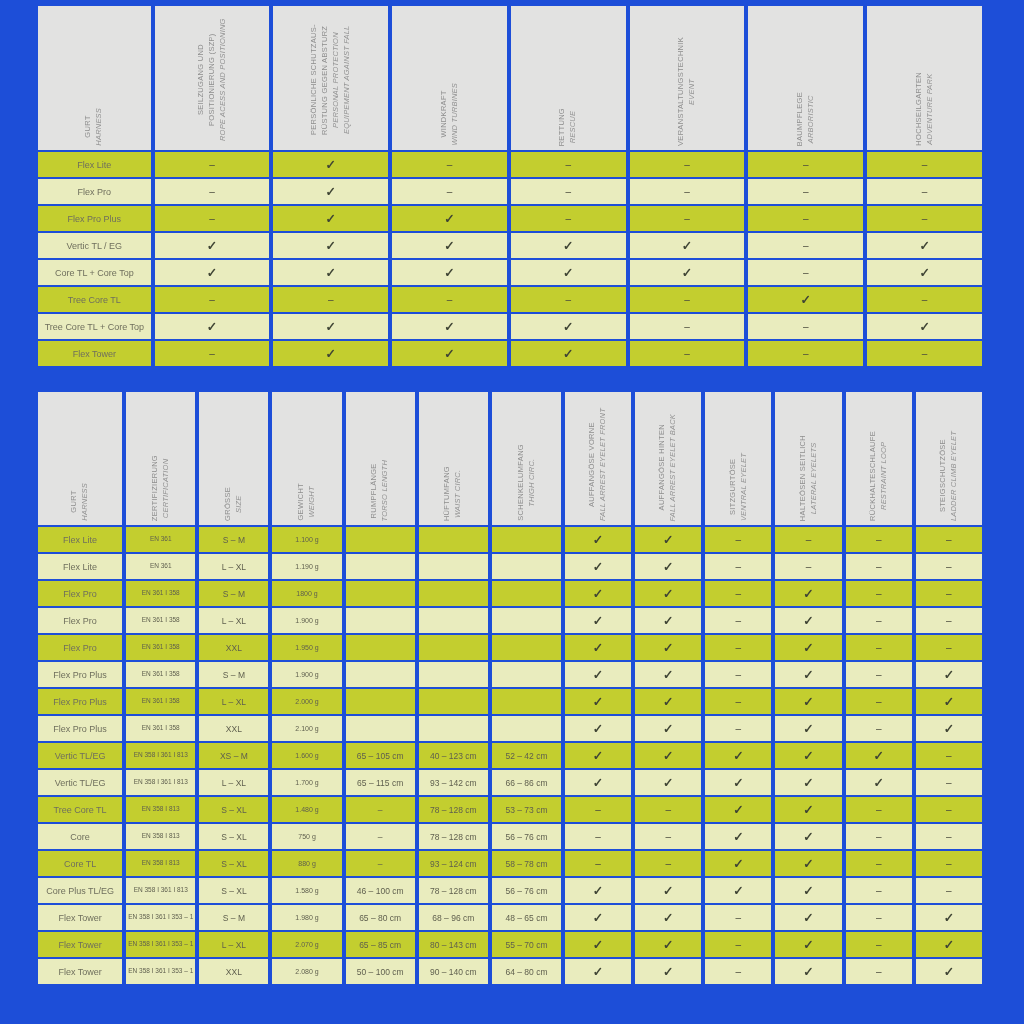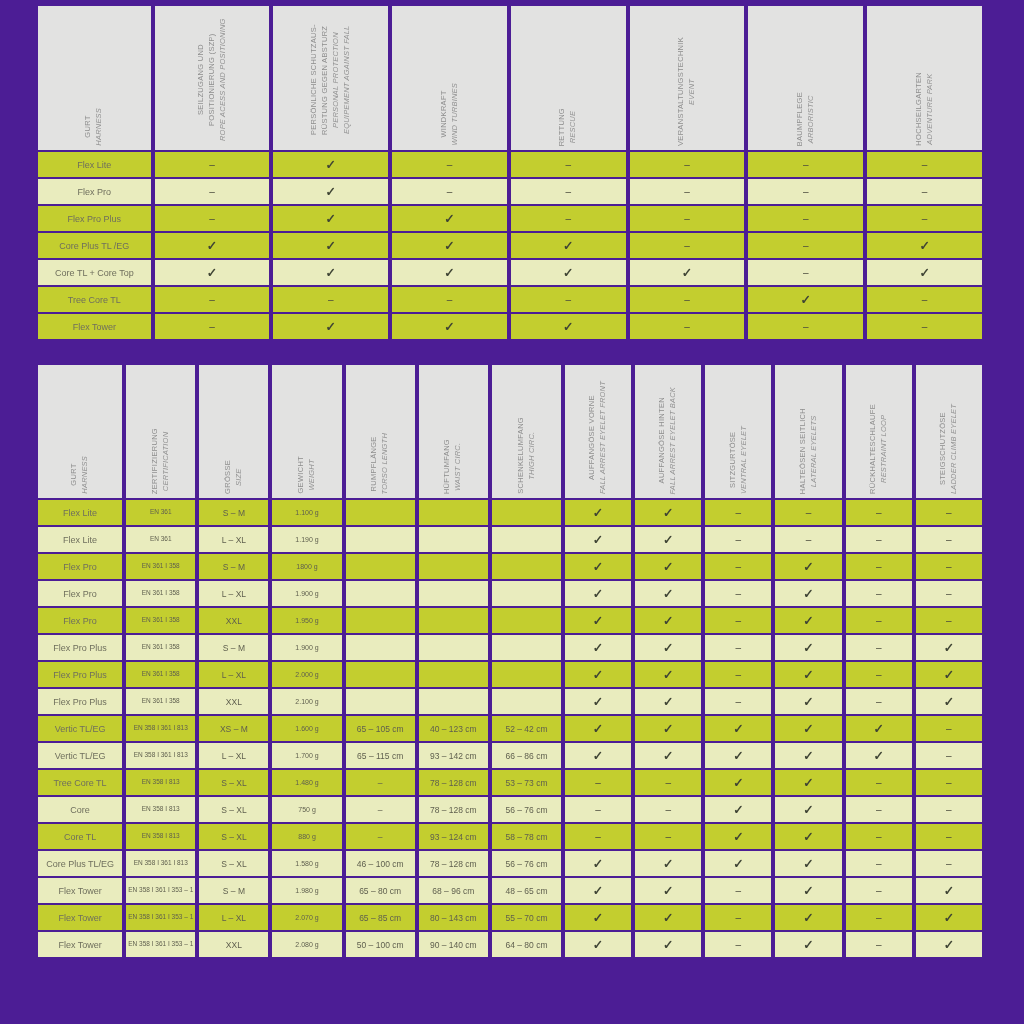--- a/index.html
+++ b/index.html
@@ -1,16 +1,16 @@
 <!DOCTYPE html>
 <html><head>
 <meta charset="utf-8">
 <style>
   html,body{margin:0;padding:0;background:#ffffff;}
-  .page{width:1024px;height:1024px;background:#4c1d95;overflow:hidden;
+  .page{width:1024px;height:1024px;background:#1d4ed8;overflow:hidden;
         font-family:"Liberation Sans",sans-serif;}
   .wrap{padding:4px 34px 0 34px;}
   table{border-collapse:separate;border-spacing:4px 2px;table-layout:fixed;width:952px;}
   th,td{padding:0;overflow:hidden;}
   th{background:#e2e2e1;vertical-align:bottom;text-align:center;font-weight:normal;}
   #usage-table th{height:143px;}
   #spec-table th{height:133px;}
   td{height:25px;text-align:center;vertical-align:middle;}
   tr.shade-dark td{background:#c3ce2f;}
   tr.shade-light td{background:#e9ecbe;}
@@ -79,27 +79,27 @@
           <tr class="shade-dark">
             <td class="name-cell">Flex Pro Plus</td>
             <td class="mark-cell">–</td>
             <td class="mark-cell"><span class="chk">✓</span></td>
             <td class="mark-cell"><span class="chk">✓</span></td>
             <td class="mark-cell">–</td>
             <td class="mark-cell">–</td>
             <td class="mark-cell">–</td>
             <td class="mark-cell">–</td>
           </tr>
-          <tr class="shade-dark">
-            <td class="name-cell">Core Plus TL /EG</td>
-            <td class="mark-cell"><span class="chk">✓</span></td>
-            <td class="mark-cell"><span class="chk">✓</span></td>
-            <td class="mark-cell"><span class="chk">✓</span></td>
-            <td class="mark-cell"><span class="chk">✓</span></td>
-            <td class="mark-cell">–</td>
+          <tr class="shade-light">
+            <td class="name-cell">Vertic TL / EG</td>
+            <td class="mark-cell"><span class="chk">✓</span></td>
+            <td class="mark-cell"><span class="chk">✓</span></td>
+            <td class="mark-cell"><span class="chk">✓</span></td>
+            <td class="mark-cell"><span class="chk">✓</span></td>
+            <td class="mark-cell"><span class="chk">✓</span></td>
             <td class="mark-cell">–</td>
             <td class="mark-cell"><span class="chk">✓</span></td>
           </tr>
           <tr class="shade-light">
             <td class="name-cell">Core TL + Core Top</td>
             <td class="mark-cell"><span class="chk">✓</span></td>
             <td class="mark-cell"><span class="chk">✓</span></td>
             <td class="mark-cell"><span class="chk">✓</span></td>
             <td class="mark-cell"><span class="chk">✓</span></td>
             <td class="mark-cell"><span class="chk">✓</span></td>
@@ -108,20 +108,30 @@
           </tr>
           <tr class="shade-dark">
             <td class="name-cell">Tree Core TL</td>
             <td class="mark-cell">–</td>
             <td class="mark-cell">–</td>
             <td class="mark-cell">–</td>
             <td class="mark-cell">–</td>
             <td class="mark-cell">–</td>
             <td class="mark-cell"><span class="chk">✓</span></td>
             <td class="mark-cell">–</td>
+          </tr>
+          <tr class="shade-light">
+            <td class="name-cell">Tree Core TL + Core Top</td>
+            <td class="mark-cell"><span class="chk">✓</span></td>
+            <td class="mark-cell"><span class="chk">✓</span></td>
+            <td class="mark-cell"><span class="chk">✓</span></td>
+            <td class="mark-cell"><span class="chk">✓</span></td>
+            <td class="mark-cell">–</td>
+            <td class="mark-cell">–</td>
+            <td class="mark-cell"><span class="chk">✓</span></td>
           </tr>
           <tr class="shade-dark">
             <td class="name-cell">Flex Tower</td>
             <td class="mark-cell">–</td>
             <td class="mark-cell"><span class="chk">✓</span></td>
             <td class="mark-cell"><span class="chk">✓</span></td>
             <td class="mark-cell"><span class="chk">✓</span></td>
             <td class="mark-cell">–</td>
             <td class="mark-cell">–</td>
             <td class="mark-cell">–</td>

